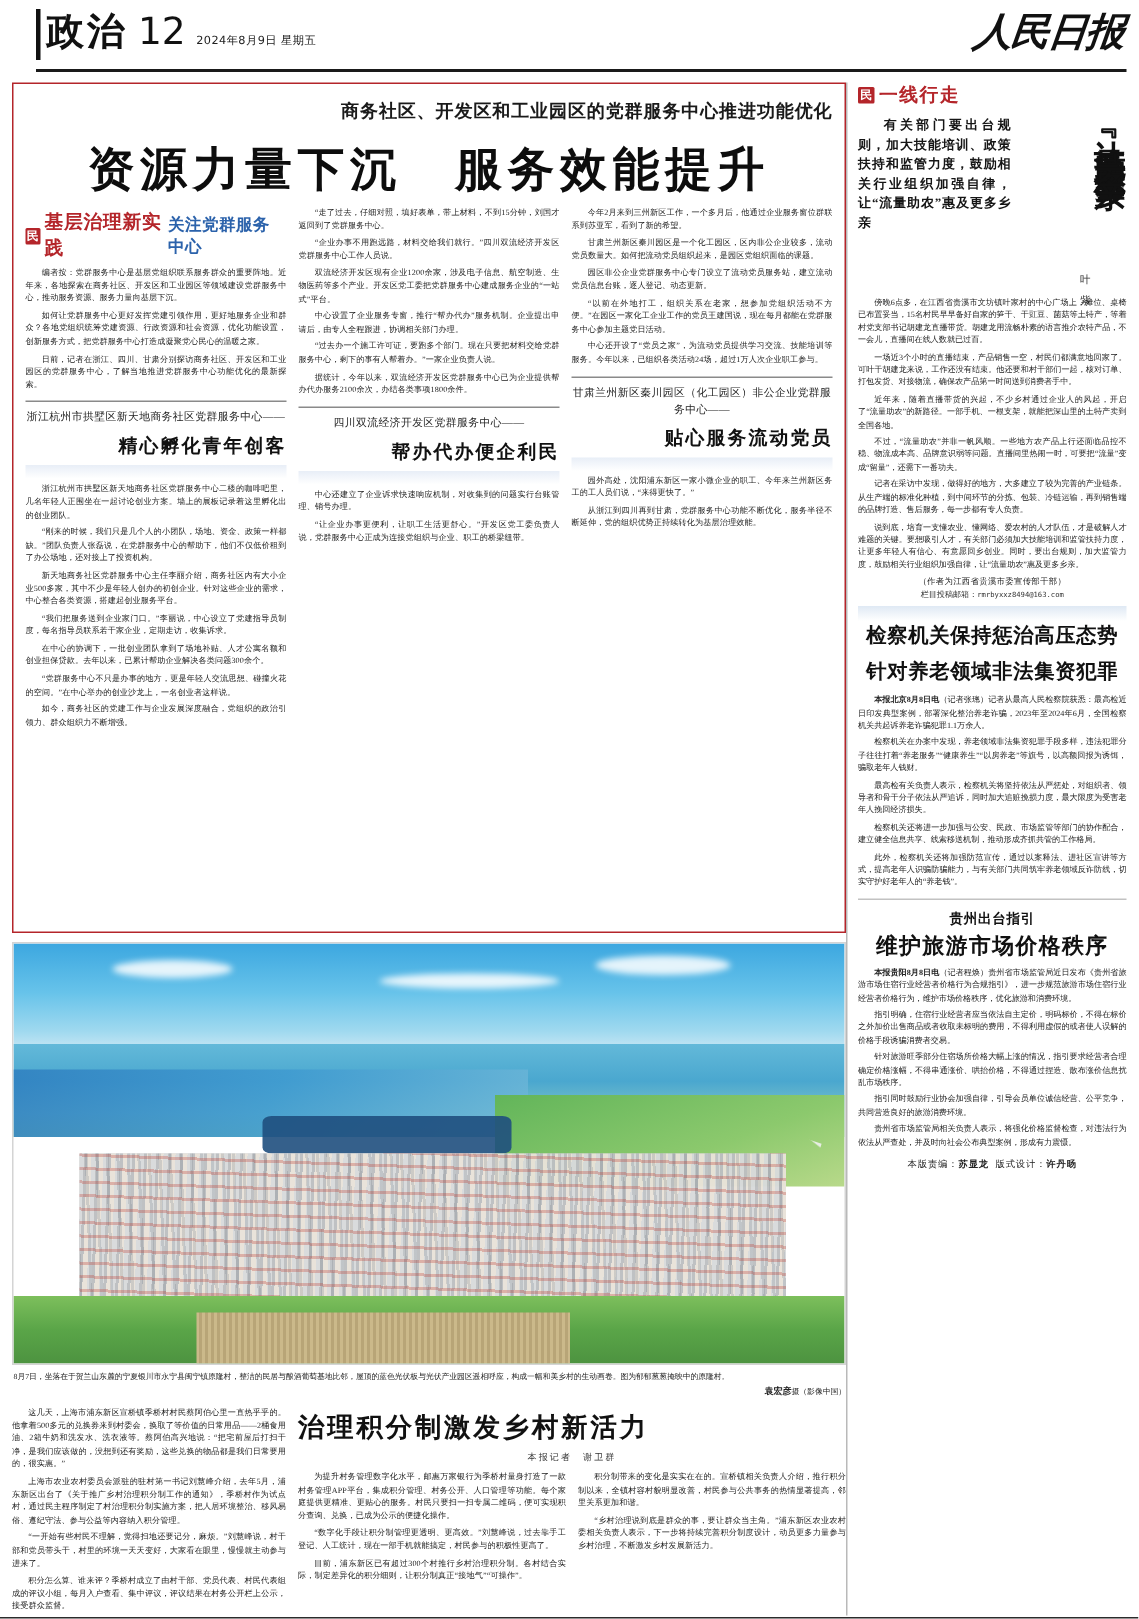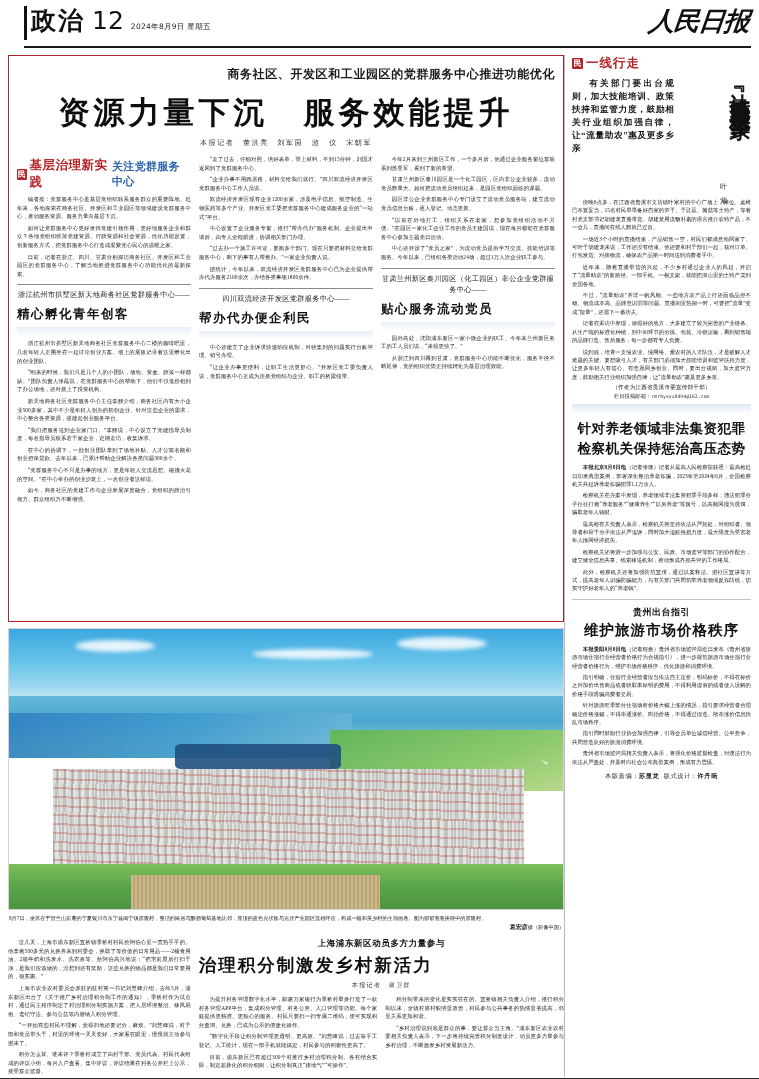--- a/index.html
+++ b/index.html
@@ -37,21 +37,21 @@
   .seclabel .s1{color:#b4252a;letter-spacing:.5px;}
   .seclabel .s2{color:#2b62ab;font-size:11px;letter-spacing:.3px;}
 
   .cols3{display:flex;gap:8px;margin-top:3px;}
   .c{flex:1;}
   .para{font-size:5.4px;line-height:8.6px;text-align:justify;text-indent:2em;color:#222;margin:0 0 3px 0;letter-spacing:.1px;}
 
   .subbox{margin-top:6px;}
   .sub-rule{border-top:1px solid #8a8a8a;margin:5px 0 5px 0;}
   .sub-lead{font-size:7.2px;text-align:center;line-height:11px;letter-spacing:.3px;color:#1d1d1d;}
-  .sub-title{text-align:left;font-family:"DejaVu Sans","Liberation Sans",sans-serif;font-weight:bold;font-size:12.5px;letter-spacing:1.5px;margin:5px 0 4px 0;color:#111;}
+  .sub-title{text-align:right;font-family:"DejaVu Sans","Liberation Sans",sans-serif;font-weight:bold;font-size:12.5px;letter-spacing:1.5px;margin:5px 0 4px 0;color:#111;}
   .grad{height:9px;background:linear-gradient(180deg,#e8eef7 0%,#ffffff 100%);margin-bottom:3px;}
 
   
   .photo-wrap{margin-top:6px;position:relative;width:100%;height:282px;overflow:hidden;border:1px solid #d4d4d4;box-sizing:border-box;}
   .sky{position:absolute;left:0;top:0;width:100%;height:26%;background:linear-gradient(180deg,#3ca7e0 0%,#67c3ea 45%,#9fd9ef 80%,#cfe9f5 100%);}
   .cloud{position:absolute;background:rgba(255,255,255,.85);border-radius:50%;filter:blur(2px);}
   .far{position:absolute;left:0;top:24%;width:100%;height:22%;background:linear-gradient(180deg,#63b9d9 0%,#4aa7cf 40%,#7dc4c9 75%,#8fc79a 100%);}
   .water{position:absolute;left:0;top:30%;width:62%;height:16%;background:linear-gradient(120deg,#2f7fc0 0%,#3f9ad0 50%,#6fb8d8 100%);opacity:.85;}
   .field-r{position:absolute;right:0;top:36%;width:42%;height:22%;background:linear-gradient(160deg,#62b55a 0%,#8cc96d 60%,#b8d98a 100%);}
   .darkpond{position:absolute;left:30%;top:41%;width:30%;height:9%;background:#1f4f7e;border-radius:6px/4px;opacity:.9;}
@@ -116,21 +116,20 @@
     <div class="mh-logo">人民日报</div>
   </div>
 
   <div class="body-wrap">
 
     <div class="col-main">
 
       <div class="redbox">
         <div class="kicker">商务社区、开发区和工业园区的党群服务中心推进功能优化</div>
         <div class="bighead">资源力量下沉　服务效能提升</div>
-        <div class="byline">本报记者　董洪亮　刘军国　游　仪　宋朝军</div>
 
         <div class="cols3">
 
           <div class="c">
             <div class="seclabel">
               <span class="mark">民</span>
               <span class="s1">基层治理新实践</span>
               <span class="s2">关注党群服务中心</span>
             </div>
             <p class="para">编者按：党群服务中心是基层党组织联系服务群众的重要阵地。近年来，各地探索在商务社区、开发区和工业园区等领域建设党群服务中心，推动服务资源、服务力量向基层下沉。</p>
@@ -212,21 +211,20 @@
 
       <div class="bottom">
         <div class="bcol">
           <p class="para">这几天，上海市浦东新区宣桥镇季桥村村民蔡阿伯心里一直热乎乎的。他拿着500多元的兑换券来到村委会，换取了等价值的日常用品——2桶食用油、2箱牛奶和洗发水、洗衣液等。蔡阿伯高兴地说：“把宅前屋后打扫干净，是我们应该做的，没想到还有奖励，这些兑换的物品都是我们日常要用的，很实惠。”</p>
           <p class="para">上海市农业农村委员会派驻的驻村第一书记刘慧峰介绍，去年5月，浦东新区出台了《关于推广乡村治理积分制工作的通知》，季桥村作为试点村，通过民主程序制定了村治理积分制实施方案，把人居环境整治、移风易俗、遵纪守法、参与公益等内容纳入积分管理。</p>
           <p class="para">“一开始有些村民不理解，觉得扫地还要记分，麻烦。”刘慧峰说，村干部和党员带头干，村里的环境一天天变好，大家看在眼里，慢慢就主动参与进来了。</p>
           <p class="para">积分怎么算、谁来评？季桥村成立了由村干部、党员代表、村民代表组成的评议小组，每月入户查看、集中评议，评议结果在村务公开栏上公示，接受群众监督。</p>
         </div>
 
         <div class="bcol" style="flex:2;">
-          <div class="bhead-kick">上海浦东新区动员多方力量参与</div>
           <div class="bhead">治理积分制激发乡村新活力</div>
           <div class="bbyline">本报记者　谢卫群</div>
           <div style="display:flex;gap:8px;">
             <div style="flex:1;">
               <p class="para">为提升村务管理数字化水平，邮惠万家银行为季桥村量身打造了一款村务管理APP平台，集成积分管理、村务公开、人口管理等功能。每个家庭提供更精准、更贴心的服务。村民只要扫一扫专属二维码，便可实现积分查询、兑换，已成为公示的便捷化操作。</p>
               <p class="para">“数字化手段让积分制管理更透明、更高效。”刘慧峰说，过去靠手工登记、人工统计，现在一部手机就能搞定，村民参与的积极性更高了。</p>
               <p class="para">目前，浦东新区已有超过300个村推行乡村治理积分制。各村结合实际，制定差异化的积分细则，让积分制真正“接地气”“可操作”。</p>
             </div>
             <div style="flex:1;">
               <p class="para">积分制带来的变化是实实在在的。宣桥镇相关负责人介绍，推行积分制以来，全镇村容村貌明显改善，村民参与公共事务的热情显著提高，邻里关系更加和谐。</p>
@@ -261,22 +259,22 @@
         <p class="sidepara">不过，“流量助农”并非一帆风顺。一些地方农产品上行还面临品控不稳、物流成本高、品牌意识弱等问题。直播间里热闹一时，可要把“流量”变成“留量”，还需下一番功夫。</p>
         <p class="sidepara">记者在采访中发现，做得好的地方，大多建立了较为完善的产业链条。从生产端的标准化种植，到中间环节的分拣、包装、冷链运输，再到销售端的品牌打造、售后服务，每一步都有专人负责。</p>
         <p class="sidepara">说到底，培育一支懂农业、懂网络、爱农村的人才队伍，才是破解人才难题的关键。要想吸引人才，有关部门必须加大技能培训和监管扶持力度，让更多年轻人有信心、有意愿回乡创业。同时，要出台规则，加大监管力度，鼓励相关行业组织加强自律，让“流量助农”惠及更多乡亲。</p>
         <div class="attrib">（作者为江西省贵溪市委宣传部干部）</div>
         <div class="mailbox"><span>栏目投稿邮箱：</span><span class="em">rmrbyxxz8494@163.com</span></div>
       </div>
 
       <div class="blueband"></div>
 
       <div>
+        <div class="side-h2" style="margin-top:-4px;">检察机关保持惩治高压态势</div>
         <div class="side-h2">针对养老领域非法集资犯罪</div>
-        <div class="side-h2" style="margin-top:-4px;">检察机关保持惩治高压态势</div>
         <p class="sidepara"><span class="dateline">本报北京8月8日电</span><span>（记者张璁）记者从最高人民检察院获悉：最高检近日印发典型案例，部署深化整治养老诈骗，2023年至2024年6月，全国检察机关共起诉养老诈骗犯罪1.1万余人。</span></p>
         <p class="sidepara">检察机关在办案中发现，养老领域非法集资犯罪手段多样，违法犯罪分子往往打着“养老服务”“健康养生”“以房养老”等旗号，以高额回报为诱饵，骗取老年人钱财。</p>
         <p class="sidepara">最高检有关负责人表示，检察机关将坚持依法从严惩处，对组织者、领导者和骨干分子依法从严追诉，同时加大追赃挽损力度，最大限度为受害老年人挽回经济损失。</p>
         <p class="sidepara">检察机关还将进一步加强与公安、民政、市场监管等部门的协作配合，建立健全信息共享、线索移送机制，推动形成齐抓共管的工作格局。</p>
         <p class="sidepara">此外，检察机关还将加强防范宣传，通过以案释法、进社区宣讲等方式，提高老年人识骗防骗能力，与有关部门共同筑牢养老领域反诈防线，切实守护好老年人的“养老钱”。</p>
       </div>
 
       <div class="hr-thin"></div>
 
       <div>

